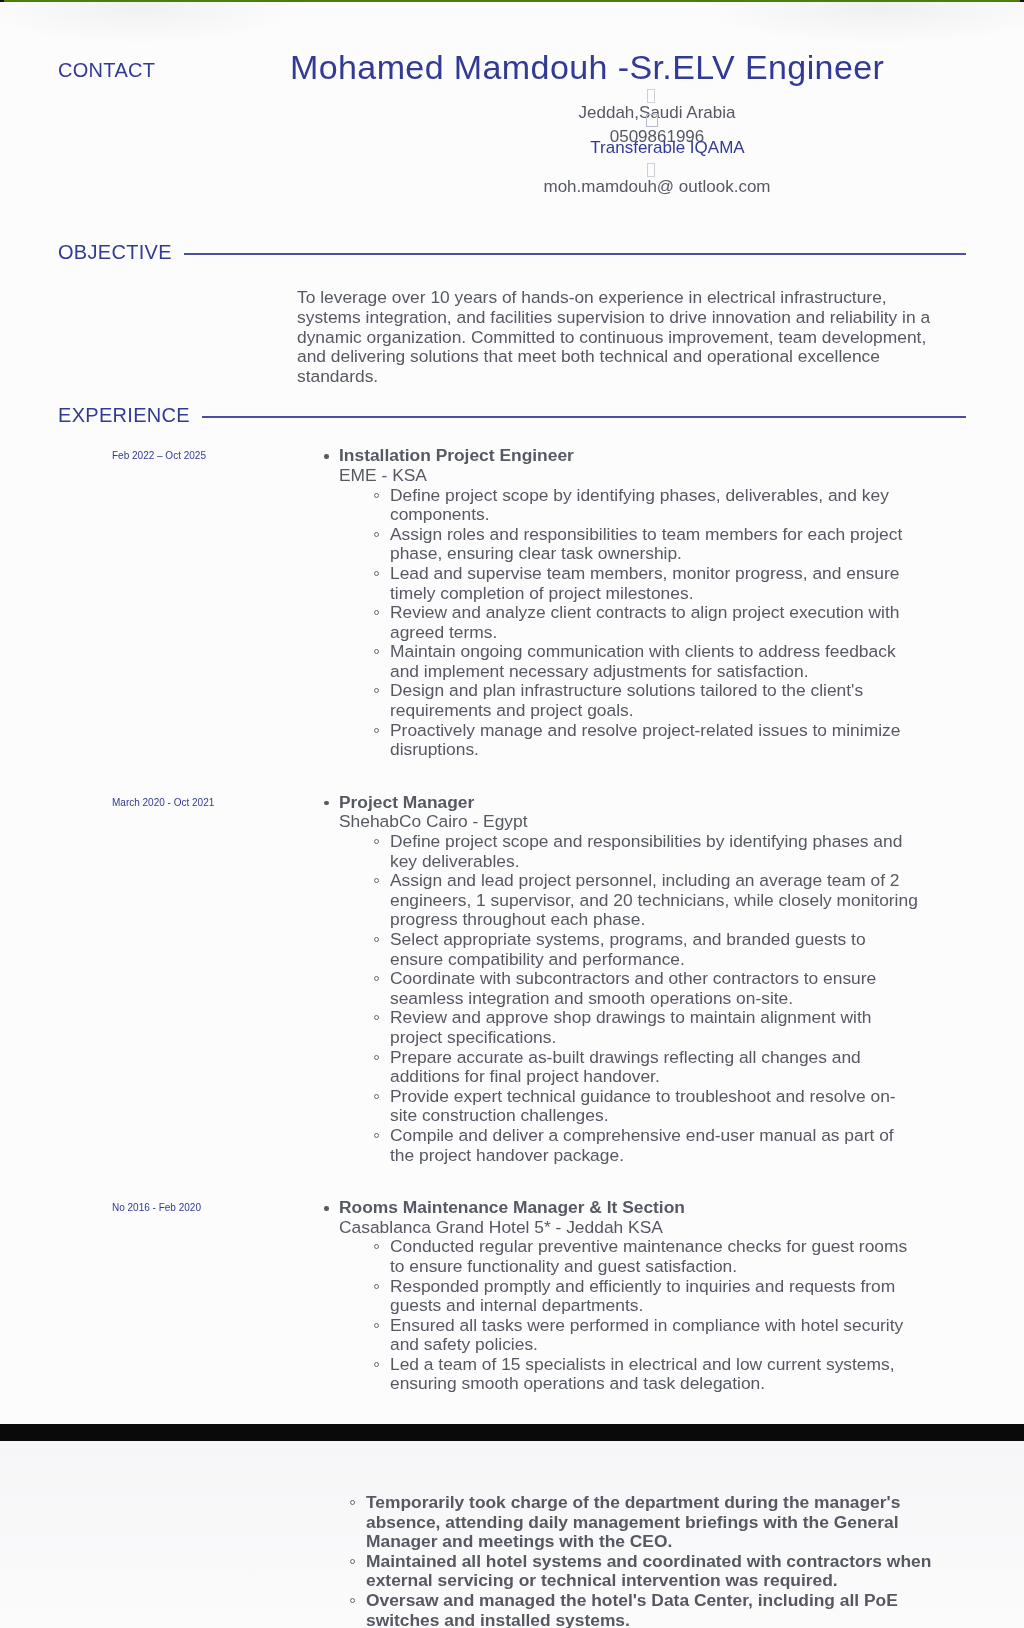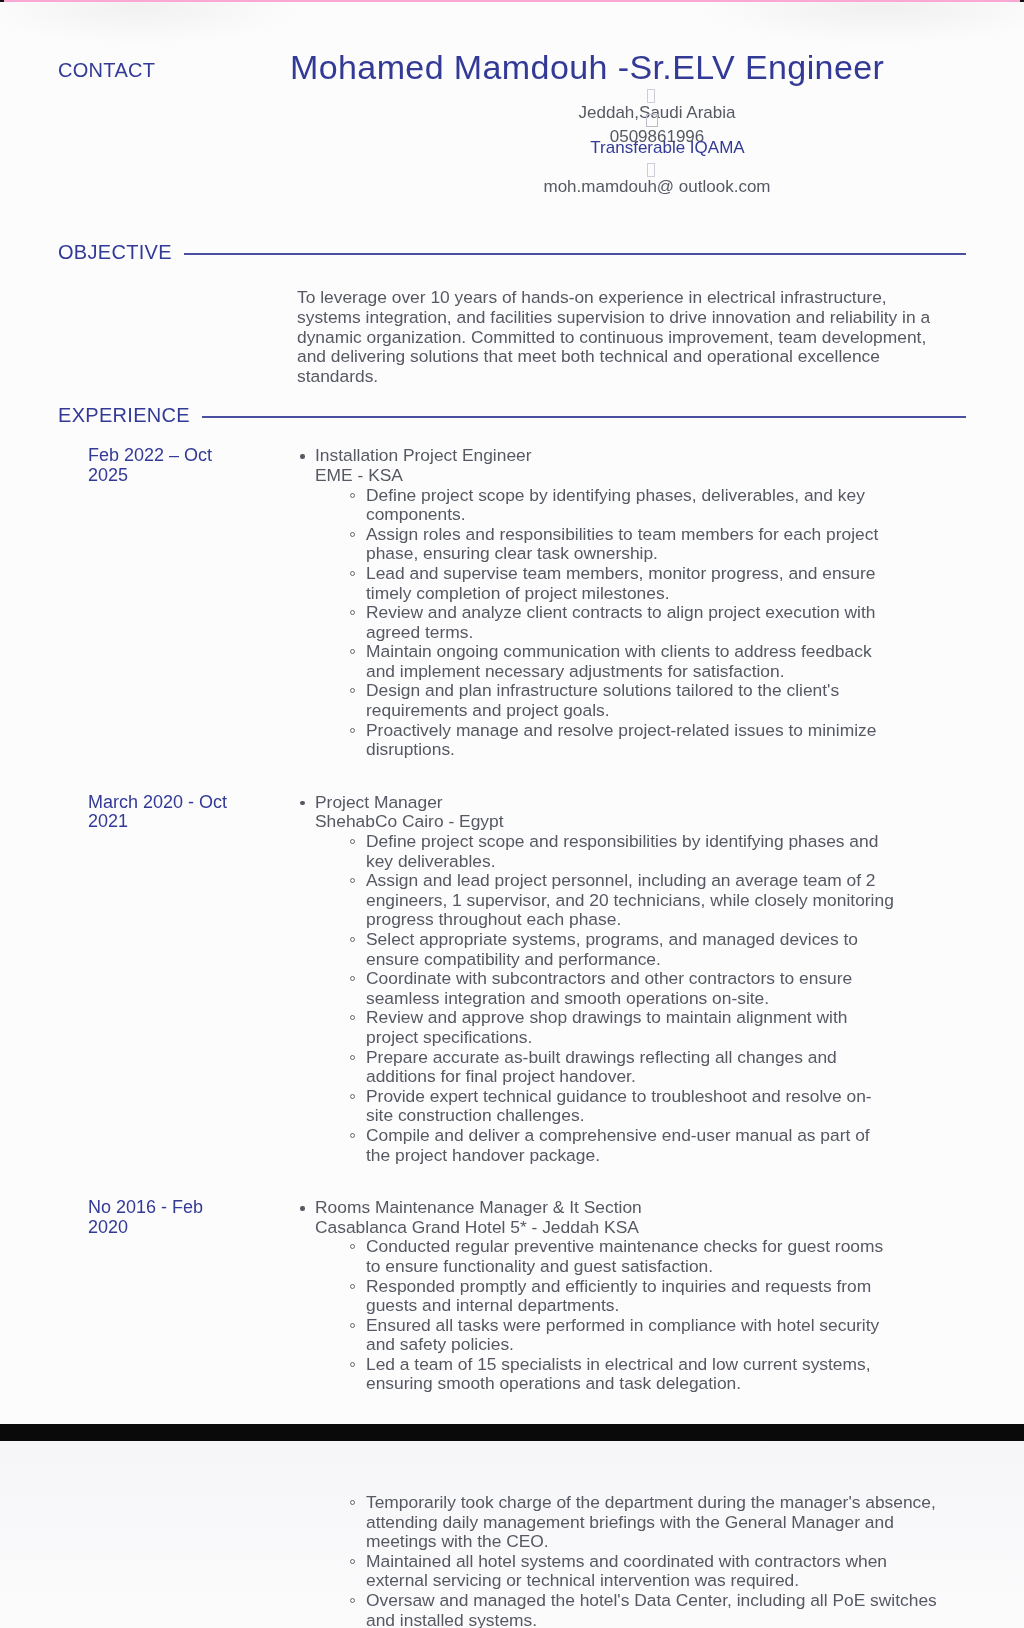--- a/index.html
+++ b/index.html
@@ -1,34 +1,35 @@
 <!DOCTYPE html>
 <html><head>
 <meta charset="utf-8">
 <style>
   html,body{margin:0;padding:0;}
   body{
     width:1024px;height:1628px;overflow:hidden;
     background:#050505;
     font-family:"Liberation Sans", sans-serif;
   }
-  .canvas{position:relative;width:1024px;height:1224px;background:#f9a8d4;}
+  .canvas{position:relative;width:1024px;height:1224px;background:#4d7c0f;}
 
   
   .page{position:absolute;left:0;width:1024px;box-sizing:border-box;}
   .page-1{
     top:2px;height:1422px;
     background:
       radial-gradient(160px 36px at 140px 6px,#f1f1f2 0%,rgba(241,241,242,0) 100%),
       radial-gradient(180px 36px at 880px 6px,#f0f0f1 0%,rgba(240,240,241,0) 100%),
       #fcfcfd;
   }
   .page-2{
     top:1441px;height:187px;
     background:linear-gradient(#f6f6f8,#fbfbfc);
+    font-weight:bold;
   }
   .page-break{position:absolute;left:0;top:1424px;width:1024px;height:17px;background:#0a0a0a;}
   .artifact{position:absolute;background:#111;}
   .artifact.tl{left:0;top:0;width:4px;height:15px;}
   .artifact.tr{right:0;top:0;width:4px;height:10px;}
 
   
   .contact-section{display:flex;padding-top:50px;}
   .label-col{width:290px;box-sizing:border-box;padding-left:58px;flex:none;}
   h2.sec{
@@ -60,28 +61,28 @@
   .objective-body{
     margin:25px 0 0 297px;width:645px;
     color:#565962;font-size:17.4px;line-height:19.6px;
   }
   .objective-body p{margin:0;}
 
   
   .jobs{margin-top:20px;}
   .job{display:flex;margin-bottom:33px;}
   .job-dates{
-    flex:none;width:146px;margin-left:88px;
-    color:#333a96;font-size:18px;line-height:19.6px;
+    flex:none;width:146px;margin-left:112px;
+    color:#333a96;font-size:10px;line-height:19.6px;
   }
   .job-main{
     margin-left:63px;width:600px;
     color:#565962;font-size:17.4px;line-height:19.6px;
   }
-  .job-title{position:relative;padding-left:18px;}
+  .job-title{position:relative;padding-left:18px;font-weight:bold;}
   .job-title::before{
     content:"";position:absolute;left:3px;top:8px;
     width:4.5px;height:4.5px;border-radius:50%;background:#565962;
   }
   .job-company{padding-left:18px;}
   ul.sub-bullets{list-style:none;margin:0;padding:0 0 0 69px;}
   ul.sub-bullets li{position:relative;max-width:578px;}
   ul.sub-bullets li::before{
     content:"";position:absolute;left:-16px;top:7px;
     width:5px;height:5px;border:1.5px solid #64676f;border-radius:50%;box-sizing:border-box;
@@ -158,21 +159,21 @@
       </div>
 
       <div class="job">
         <div class="job-dates">March 2020 - Oct 2021</div>
         <div class="job-main">
           <div class="job-title">Project Manager</div>
           <div class="job-company">ShehabCo Cairo - Egypt</div>
           <ul class="sub-bullets">
               <li>Define project scope and responsibilities by identifying phases and key deliverables.</li>
               <li>Assign and lead project personnel, including an average team of 2 engineers, 1 supervisor, and 20 technicians, while closely monitoring progress throughout each phase.</li>
-              <li>Select appropriate systems, programs, and managed devices to ensure compatibility and performance.</li>
+              <li>Select appropriate systems, programs, and branded guests to ensure compatibility and performance.</li>
               <li>Coordinate with subcontractors and other contractors to ensure seamless integration and smooth operations on-site.</li>
               <li>Review and approve shop drawings to maintain alignment with project specifications.</li>
               <li>Prepare accurate as-built drawings reflecting all changes and additions for final project handover.</li>
               <li>Provide expert technical guidance to troubleshoot and resolve on-site construction challenges.</li>
               <li>Compile and deliver a comprehensive end-user manual as part of the project handover package.</li>
             </ul>
         </div>
       </div>
 
       <div class="job">

